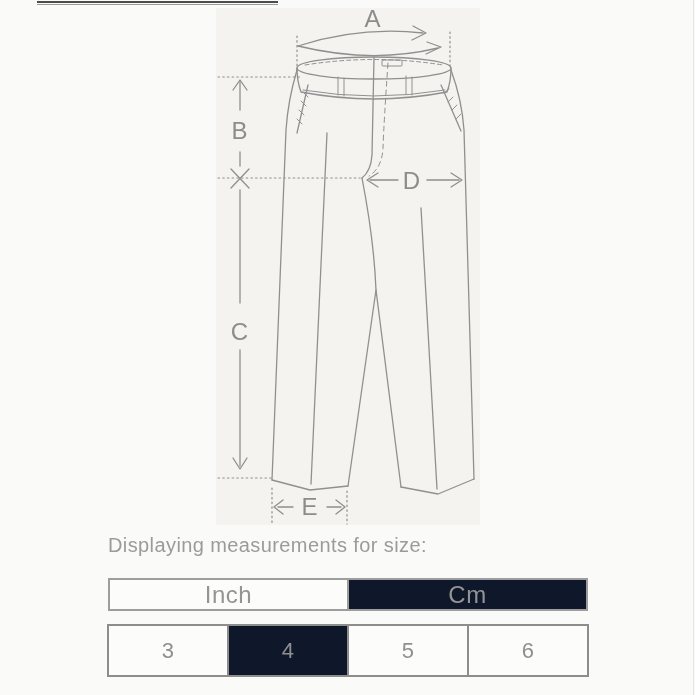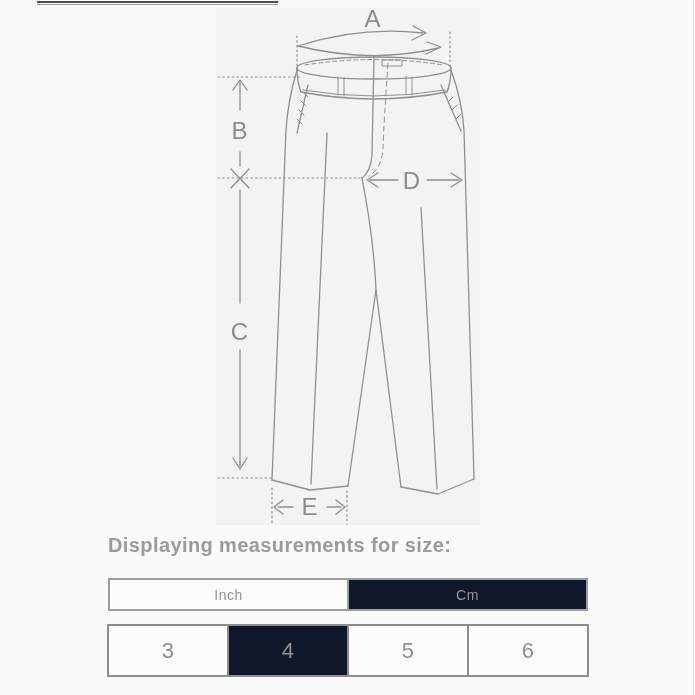--- a/index.html
+++ b/index.html
@@ -14,27 +14,27 @@
   .top-rule2{position:absolute;left:37px;top:4px;width:241px;height:1px;background:#9c9c9c;}
   .edge-line{position:absolute;right:1px;top:0;width:1px;height:695px;background:#e4e4e3;}
   svg.diagram{position:absolute;left:0;top:0;}
   .sketch{stroke:#909090;fill:none;stroke-width:1.3;stroke-linecap:round;stroke-linejoin:round;}
   .thin{stroke-width:1;}
   .meas{stroke:#8f8f8f;fill:none;stroke-width:1.3;stroke-linecap:round;stroke-linejoin:round;}
   .dots{stroke-dasharray:1.5 3.2;stroke-width:1.2;}
   .mlabel{fill:#8c8c8c;font-size:24px;font-weight:300;letter-spacing:1px;}
   .caption{
     position:absolute;left:108px;top:534px;
-    font-size:20px;color:#9b9b9b;font-weight:700;letter-spacing:0.4px;
+    font-size:20px;color:#9b9b9b;font-weight:400;letter-spacing:0.4px;
   }
   .unit-row{position:absolute;left:108px;top:578px;width:480px;height:33px;display:flex;}
   .cell{
     flex:1;display:flex;align-items:center;justify-content:center;
     border:2px solid #9d9d9d;background:#fcfcfb;
-    font-size:14px;color:#949494;font-weight:300;letter-spacing:0.5px;
+    font-size:24px;color:#949494;font-weight:300;letter-spacing:0.5px;
     cursor:pointer;box-sizing:border-box;
   }
   .cell + .cell{margin-left:-2px;}
   .size-row{position:absolute;left:107px;top:624px;width:482px;height:53px;display:flex;}
   .size-row .cell{border-color:#8d8d8d;font-size:22px;color:#8f8f8f;}
   .selected{background:#0f172a;}
 </style>
 </head>
 <body>
 

